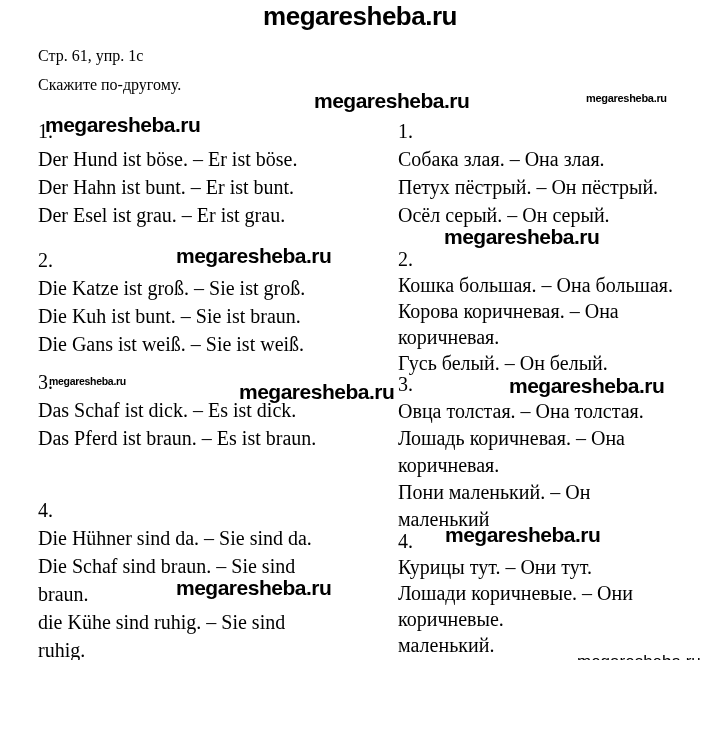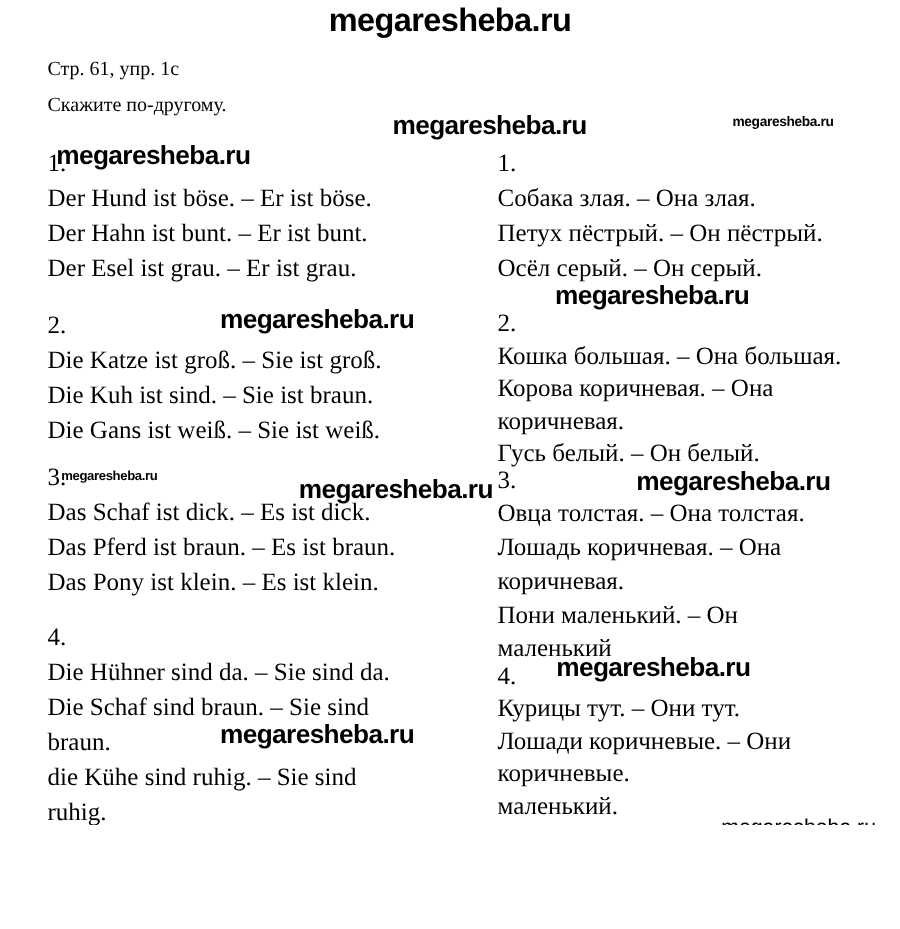--- a/index.html
+++ b/index.html
@@ -60,29 +60,28 @@
   <div class="sec col-l lh28" style="top:117px">
     <div class="t">1.</div>
     <div class="t">Der Hund ist böse. – Er ist böse.</div>
     <div class="t">Der Hahn ist bunt. – Er ist bunt.</div>
     <div class="t">Der Esel ist grau. – Er ist grau.</div>
   </div>
 
   <div class="sec col-l lh28" style="top:246px">
     <div class="t">2.</div>
     <div class="t">Die Katze ist groß. – Sie ist groß.</div>
-    <div class="t">Die Kuh ist sind. – Sie ist braun.</div>
+    <div class="t">Die Kuh ist bunt. – Sie ist braun.</div>
     <div class="t">Die Gans ist weiß. – Sie ist weiß.</div>
   </div>
 
   <div class="sec col-l lh28" style="top:368px">
     <div class="t">3.</div>
     <div class="t">Das Schaf ist dick. – Es ist dick.</div>
     <div class="t">Das Pferd ist braun. – Es ist braun.</div>
-    <div class="t">Das Pony ist klein. – Es ist klein.</div>
   </div>
 
   <div class="sec col-l lh28" style="top:496px">
     <div class="t">4.</div>
     <div class="t">Die Hühner sind da. – Sie sind da.</div>
     <div class="t">Die Schaf sind braun. – Sie sind</div>
     <div class="t">braun.</div>
     <div class="t">die Kühe sind ruhig. – Sie sind</div>
     <div class="t">ruhig.</div>
   </div>

